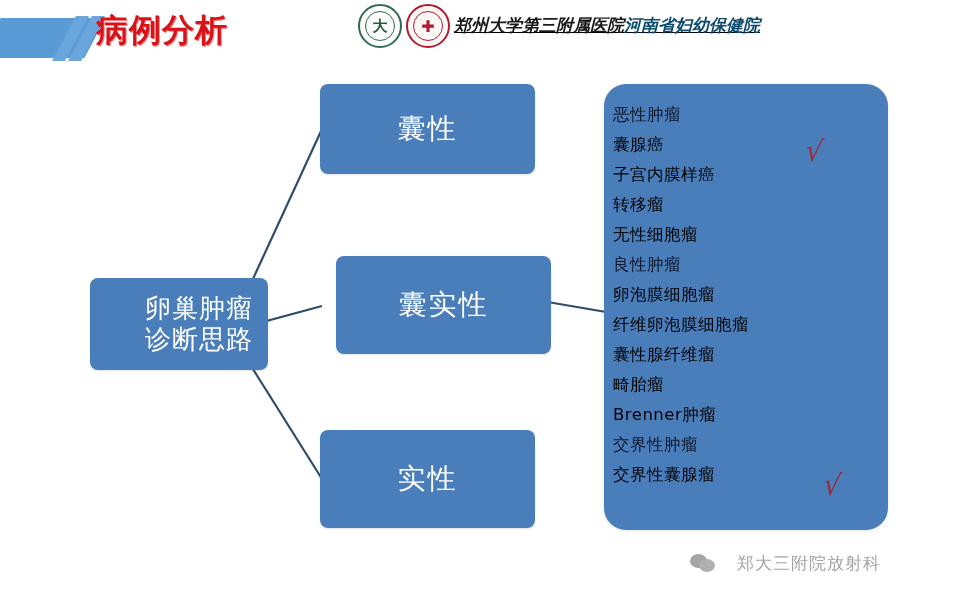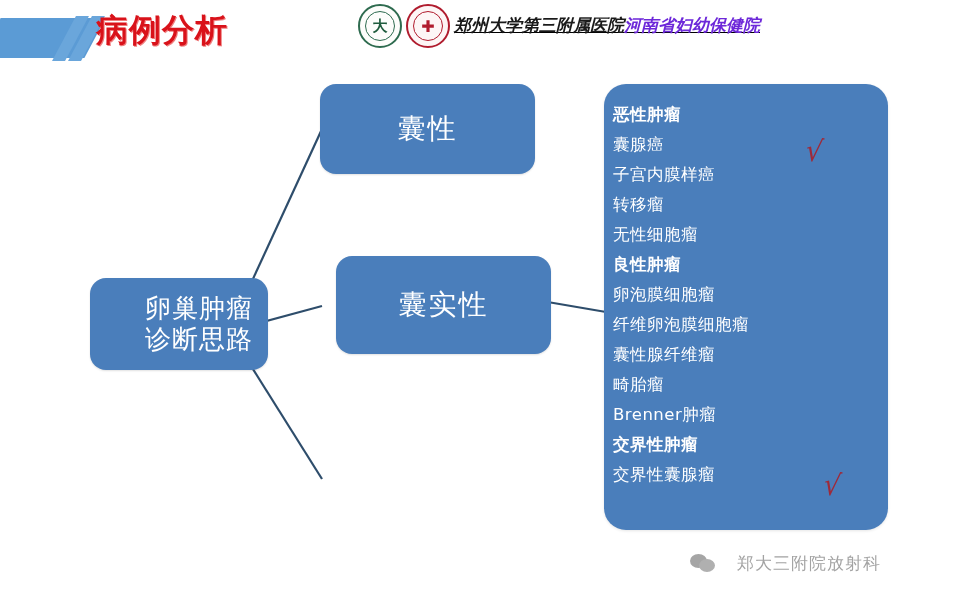--- a/index.html
+++ b/index.html
@@ -128,40 +128,40 @@
     font-size: 17px;
     font-weight: bold;
     color: #1a1a1a;
     font-family: "DejaVu Serif", "Liberation Serif", serif;
     letter-spacing: 0px;
     font-style: italic;
   }
   .logo-text .line2 {
     font-size: 17px;
     font-weight: bold;
-    color: #6d28d9;
+    color: #0c4a6e;
     font-family: "DejaVu Serif", "Liberation Serif", serif;
     letter-spacing: 0px;
     font-style: italic;
   }
 
   
   .diagram-svg {
     position: absolute;
     left: 0;
     top: 0;
     width: 960px;
     height: 605px;
     pointer-events: none;
   }
 
   .node {
     position: absolute;
     background: #4a7ebb;
-    border-radius: 16px;
+    border-radius: 8px;
     color: #ffffff;
     display: flex;
     align-items: center;
     justify-content: center;
     text-align: center;
     box-shadow: 0 1px 2px rgba(0,0,0,0.12);
   }
   .node-root {
     left: 90px;
     top: 278px;
@@ -196,27 +196,26 @@
   }
   .list-items {
     position: absolute;
     left: 9px;
     top: 16px;
     right: 4px;
   }
   .list-item {
     font-size: 16.5px;
     line-height: 30px;
-    color: #ffffff;
+    color: #000000;
     white-space: nowrap;
     letter-spacing: 0.5px;
   }
   .list-item.heading {
-    color: #ffffff;
-    font-weight: bold;
+    color: #0f172a;
   }
   .check-mark {
     position: absolute;
     color: #9e2a3a;
     font-size: 26px;
     font-family: "DejaVu Serif", "Liberation Serif", serif;
     transform: rotate(8deg) scaleY(1.15);
     line-height: 1;
     font-weight: 500;
   }
@@ -294,20 +293,21 @@
 
   <div class="node node-root">
     <div>
       <div>卵巢肿瘤</div>
       <div>诊断思路</div>
     </div>
   </div>
 
   <div class="node node-branch node-cystic">囊性</div>
   <div class="node node-branch node-mixed">囊实性</div>
+  <div class="node node-branch node-solid">实性</div>
 
   <div class="list-panel">
     <div class="list-items" id="list-items">
         <div class="list-item heading">恶性肿瘤</div>
         <div class="list-item">囊腺癌</div>
         <div class="list-item">子宫内膜样癌</div>
         <div class="list-item">转移瘤</div>
         <div class="list-item">无性细胞瘤</div>
         <div class="list-item heading">良性肿瘤</div>
         <div class="list-item">卵泡膜细胞瘤</div>

